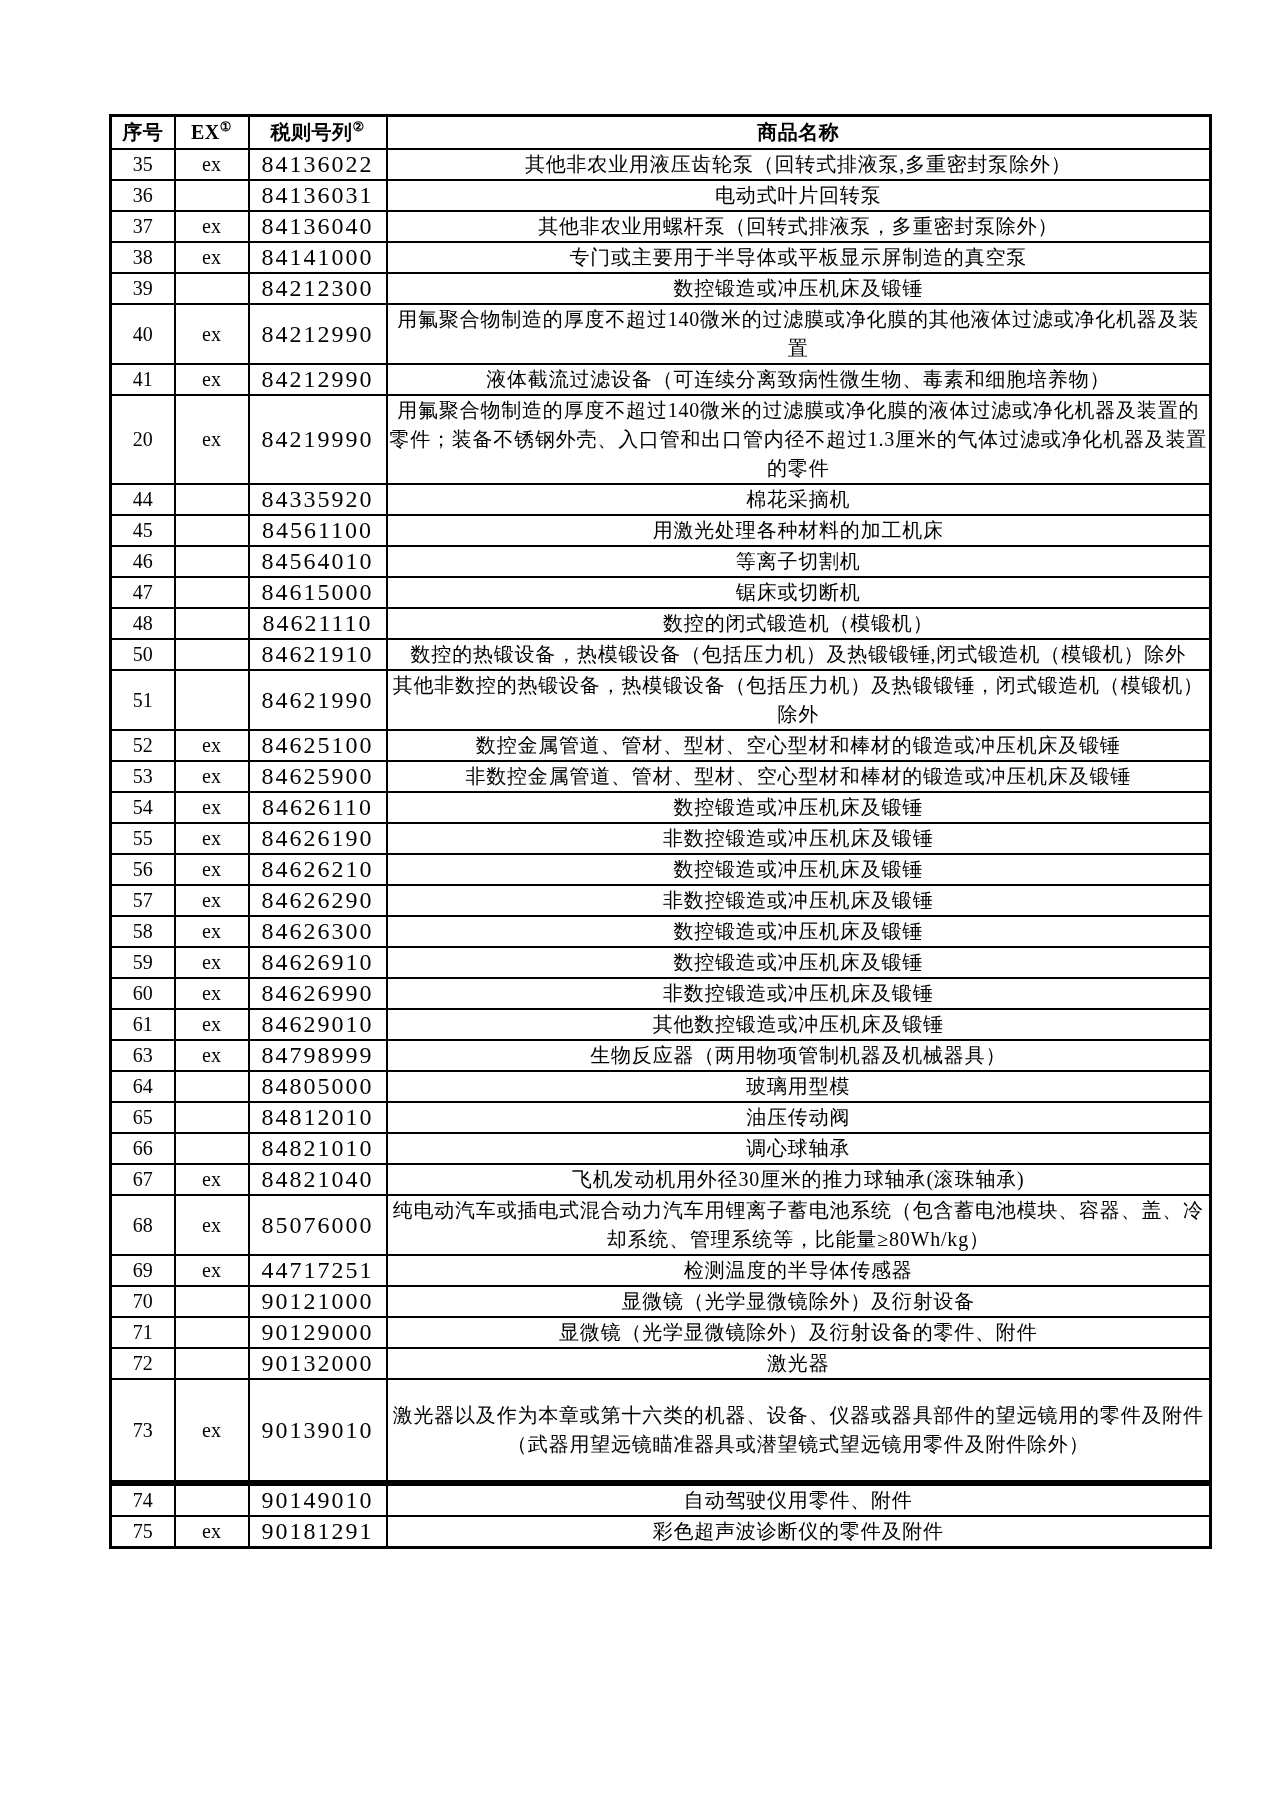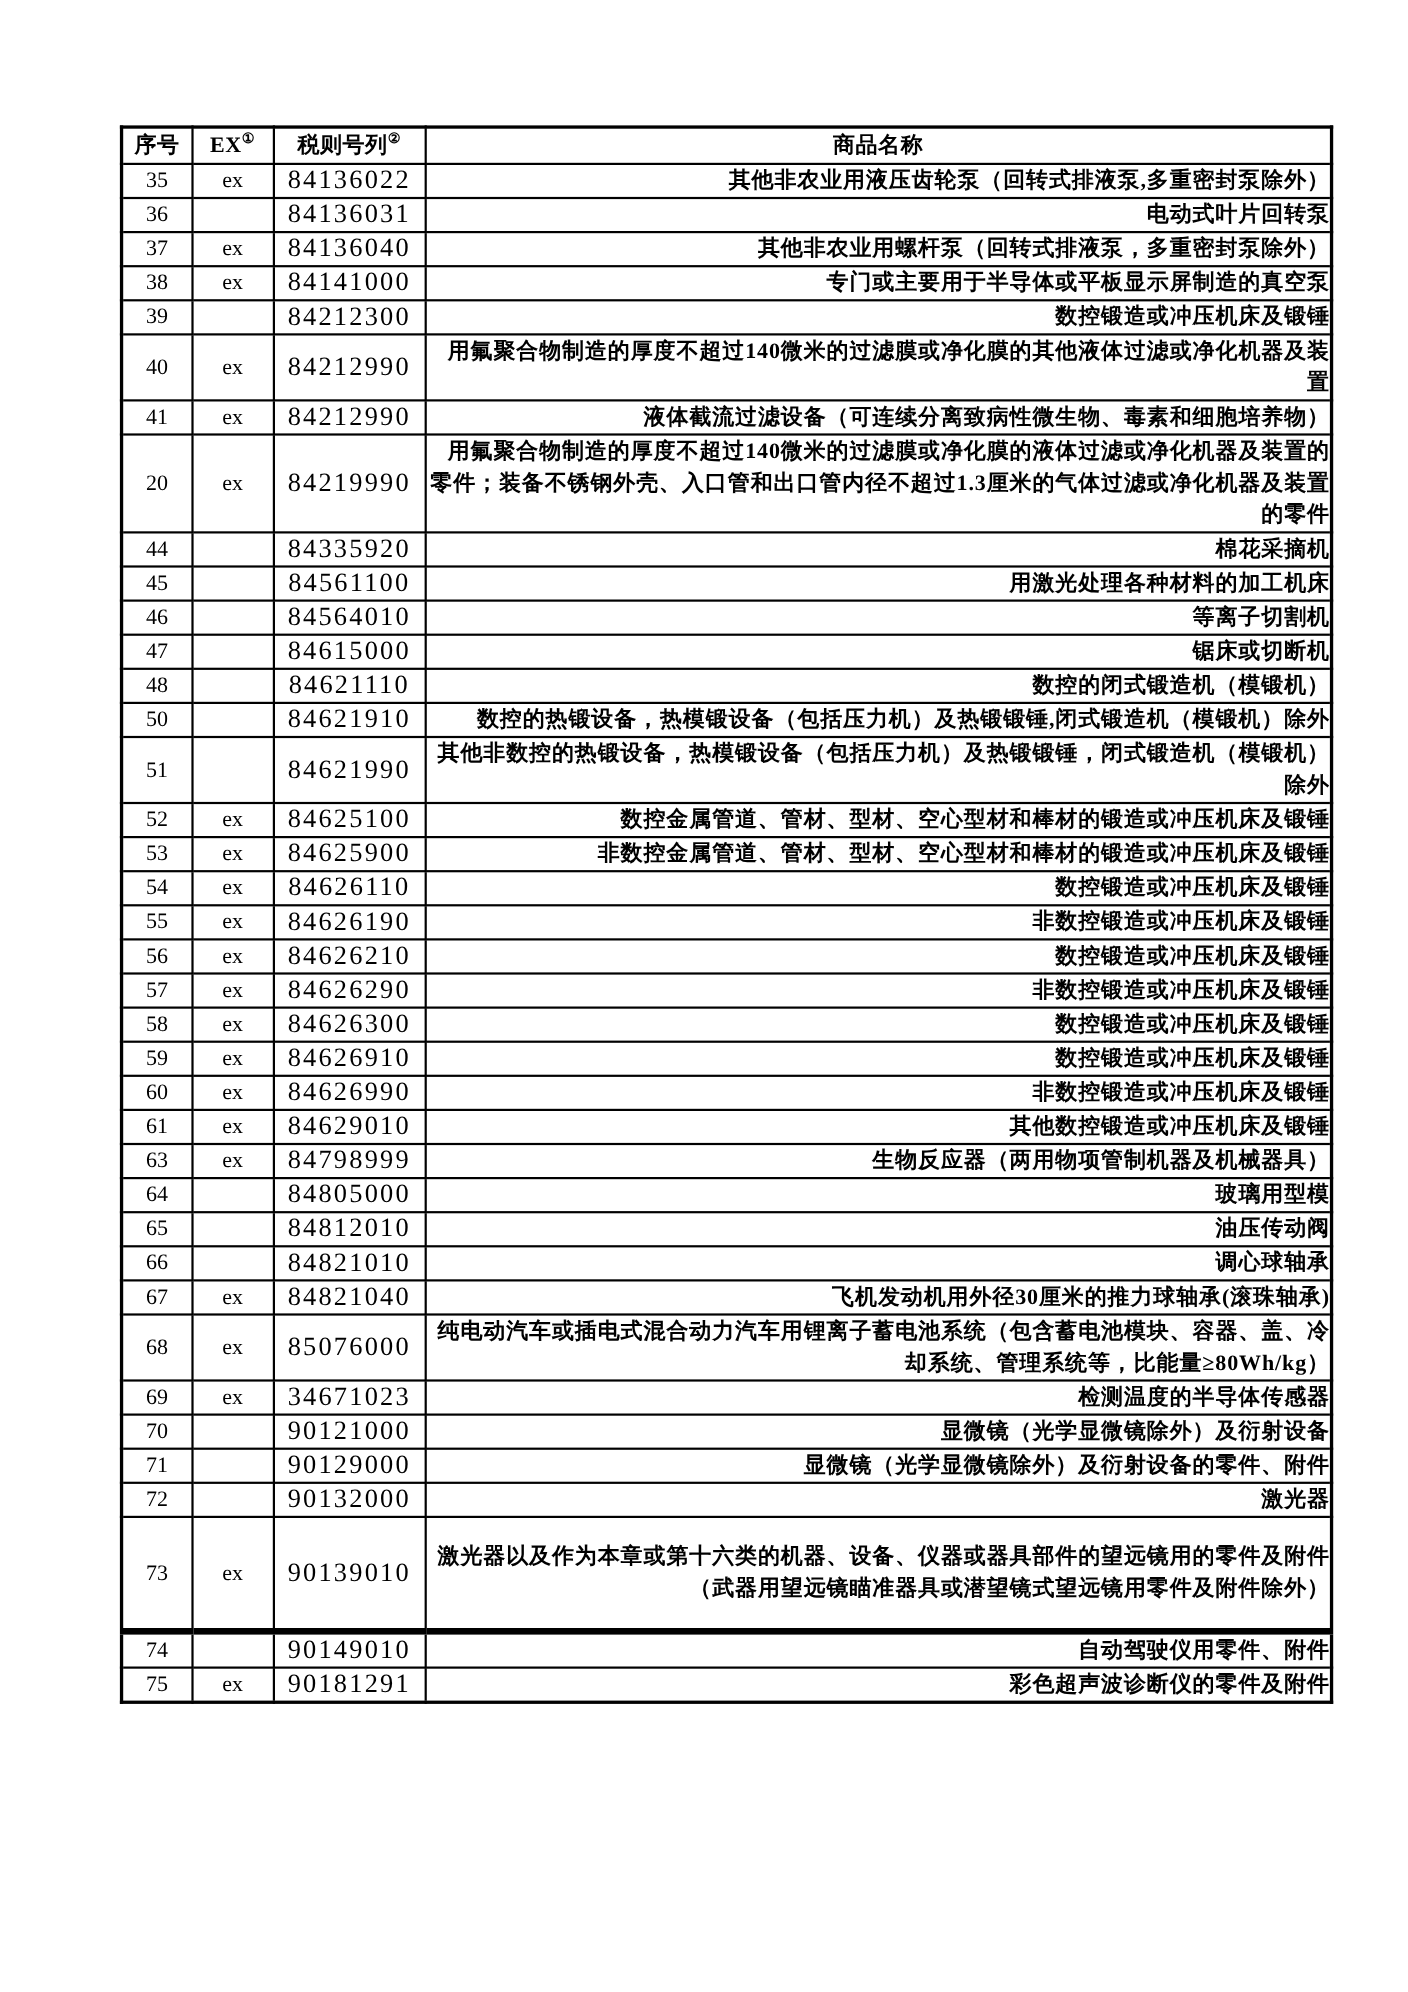--- a/index.html
+++ b/index.html
@@ -51,25 +51,24 @@
   td.no, td.ex {
     text-align: center;
     height: 29px;
   }
   td.code {
     text-align: center;
     letter-spacing: 2px;
     font-size: 24px;
   }
   td.name {
-    text-align: right;
+    text-align: center;
     padding: 0 6px 0 5px;
     letter-spacing: 0.8px;
     word-break: break-all;
-    font-weight: bold;
   }
   tr.tall td { height: 100px; }
   tr.thick-top td { border-top-width: 6px; }
 </style>
 </head>
 <body>
 
 <div class="sheet">
   <table class="tariff">
     <colgroup>
@@ -269,21 +268,21 @@
   </tr>
         <tr>
     <td class="no">68</td>
     <td class="ex">ex</td>
     <td class="code">85076000</td>
     <td class="name">纯电动汽车或插电式混合动力汽车用锂离子蓄电池系统（包含蓄电池模块、容器、盖、冷却系统、管理系统等，比能量≥80Wh/kg）</td>
   </tr>
         <tr>
     <td class="no">69</td>
     <td class="ex">ex</td>
-    <td class="code">34671023</td>
+    <td class="code">44717251</td>
     <td class="name">检测温度的半导体传感器</td>
   </tr>
         <tr>
     <td class="no">70</td>
     <td class="ex"></td>
     <td class="code">90121000</td>
     <td class="name">显微镜（光学显微镜除外）及衍射设备</td>
   </tr>
         <tr>
     <td class="no">71</td>

